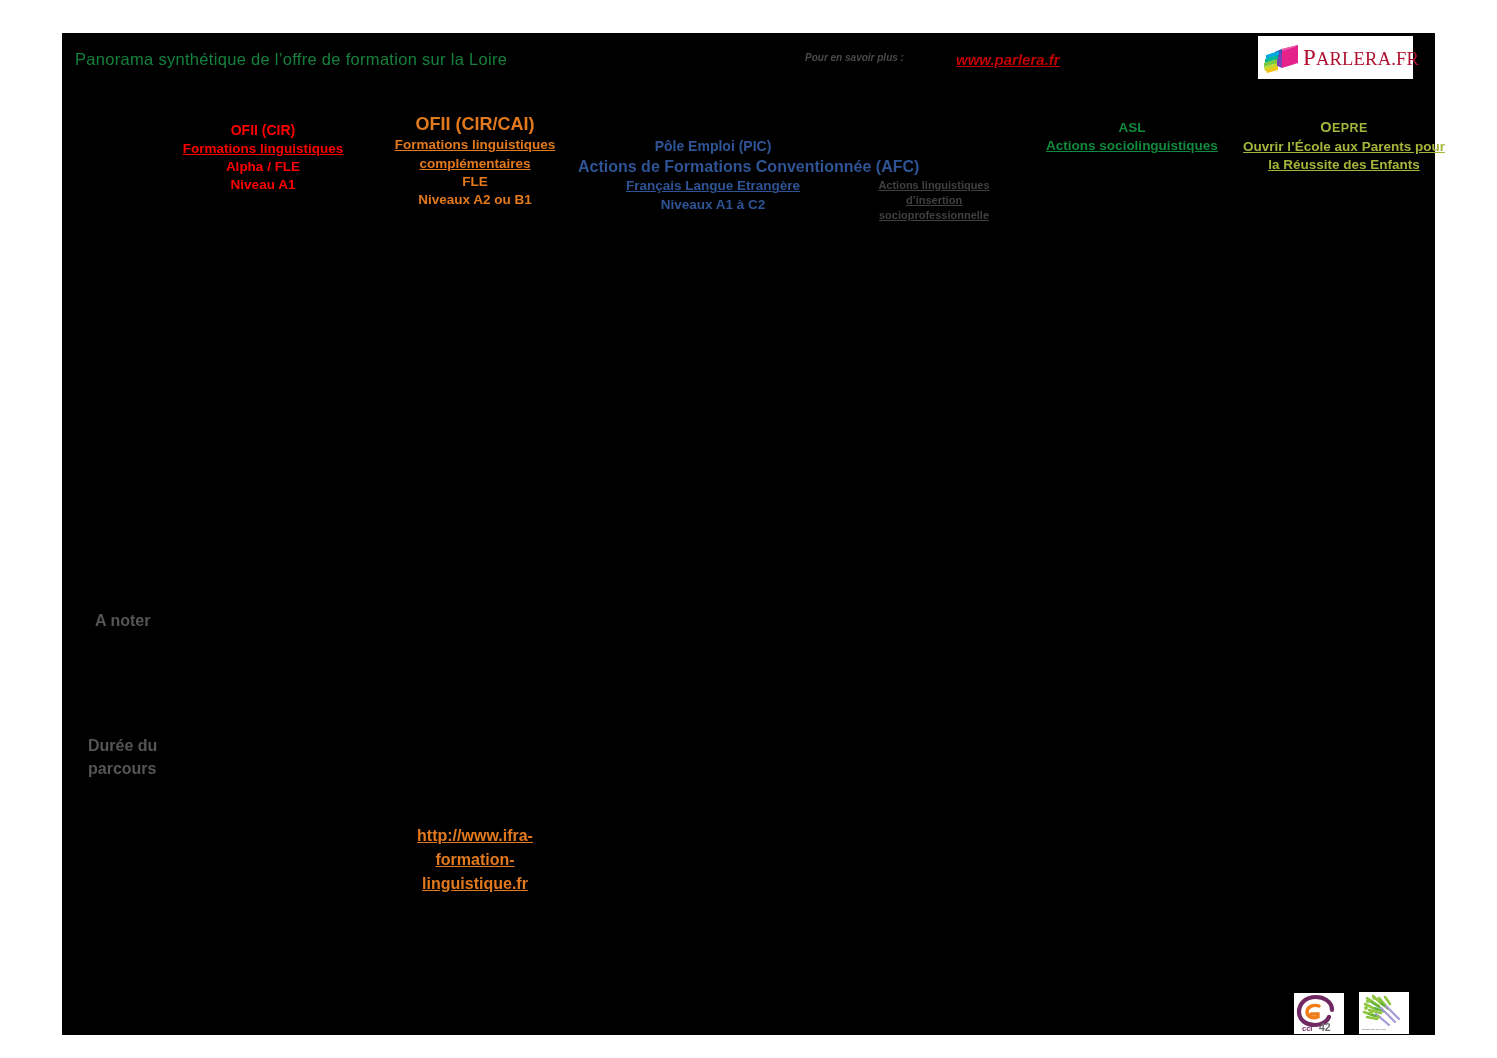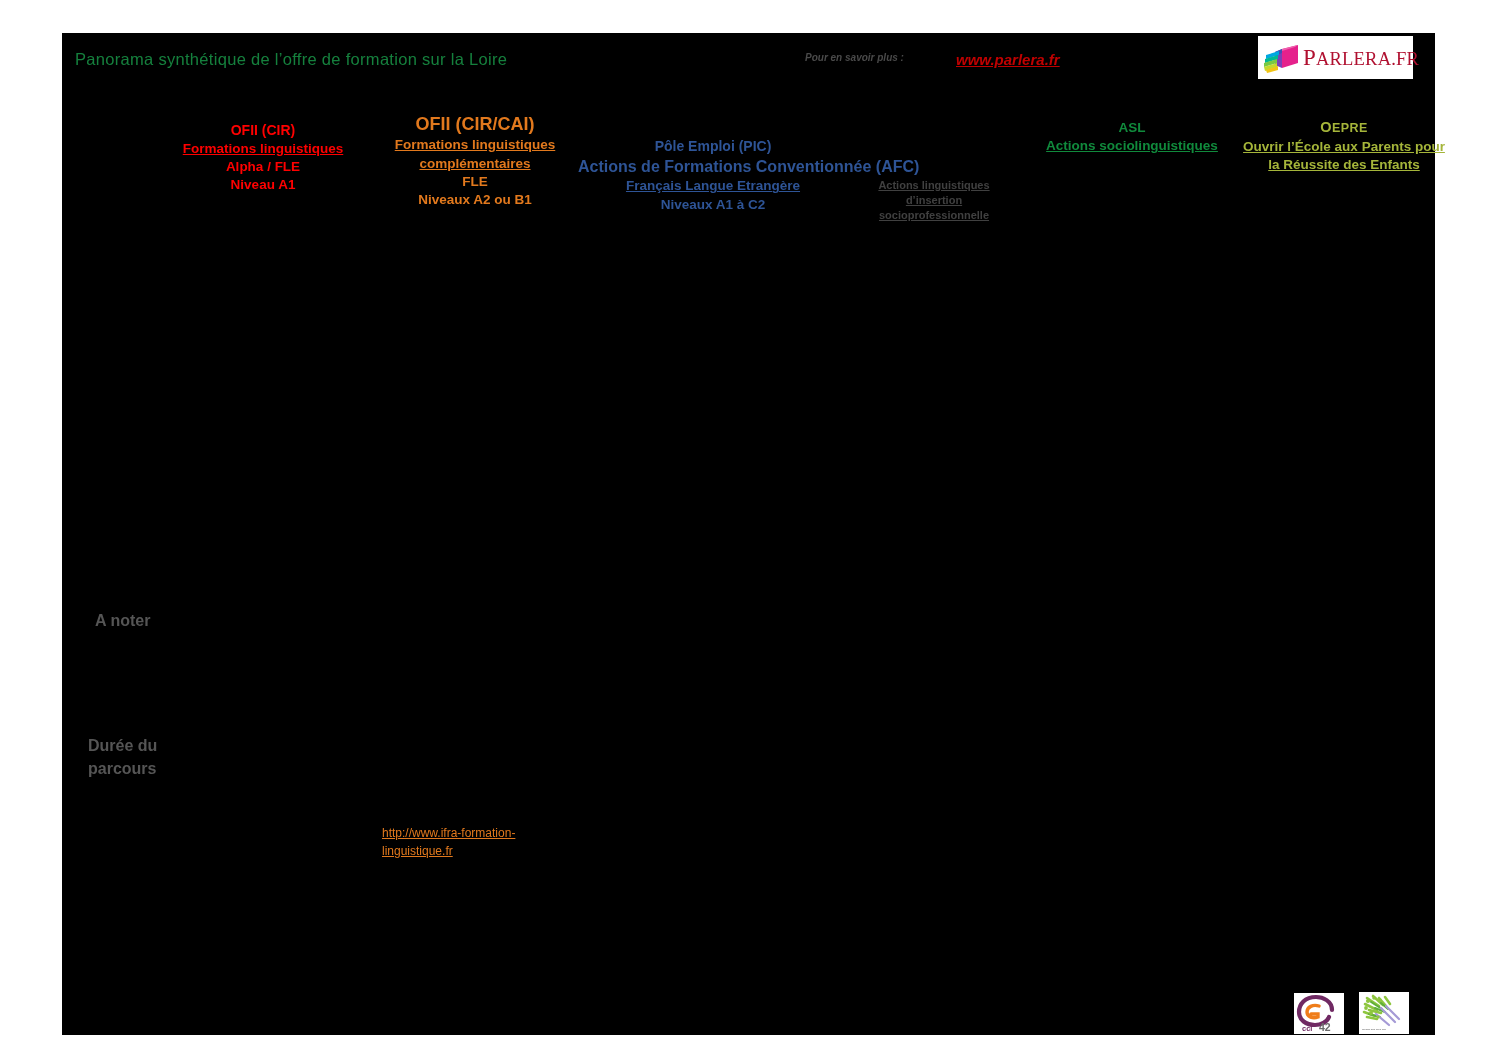--- a/index.html
+++ b/index.html
@@ -118,22 +118,23 @@
     line-height: 1.45;
   }
   #lab-anoter  { left: 95px;  top: 609px; }
   #lab-duree   { left: 88px;  top: 734px; }
   
   #ifra-link {
     position: absolute;
     left: 382px;
     top: 824px;
     width: 186px;
-    font-size: 12px;
-    font-weight: normal;
+    text-align: center;
+    font-size: 16px;
+    font-weight: bold;
     color: #e2791d;
     text-decoration: underline;
     line-height: 1.5;
   }
   
   .blogo {
     position: absolute;
     background: #b91c1c;
     overflow: hidden;
   }

